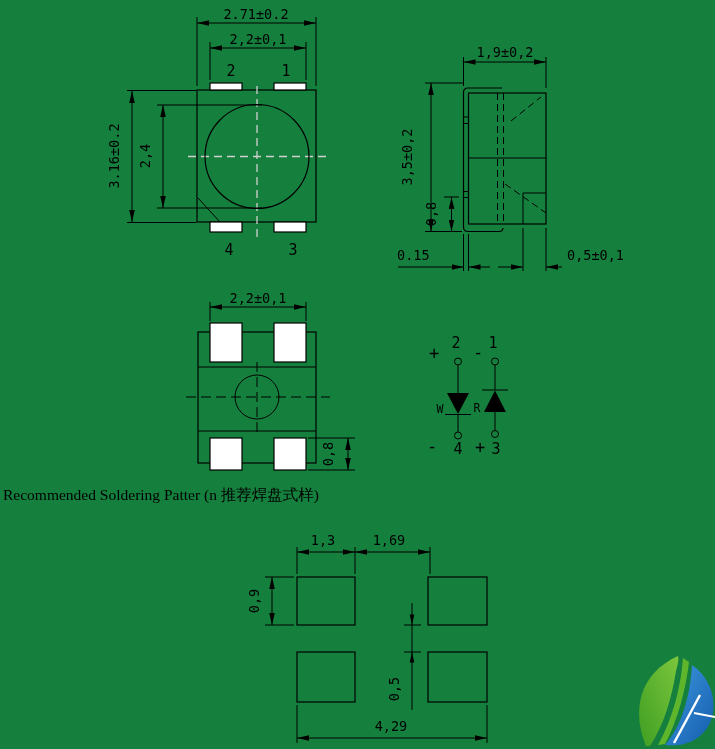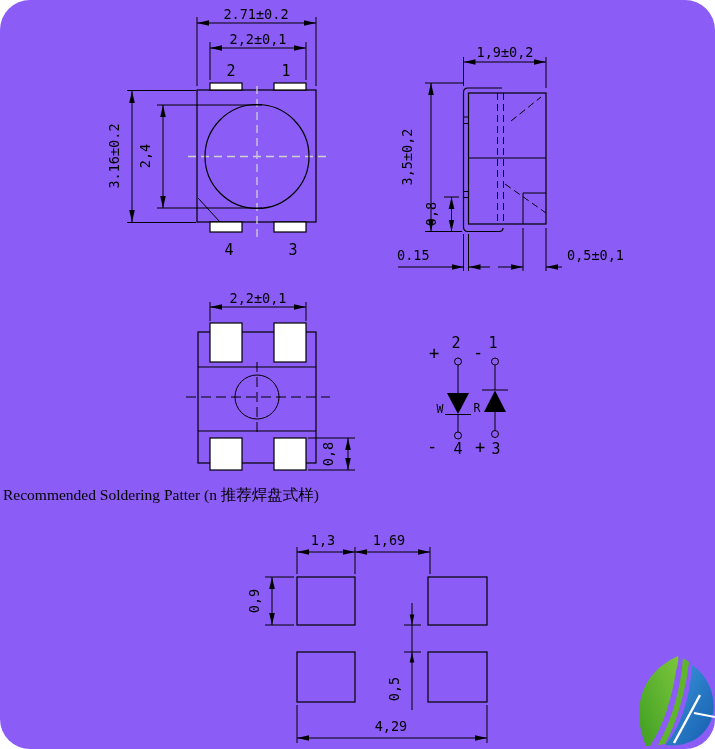--- a/index.html
+++ b/index.html
@@ -1,16 +1,16 @@
 <!DOCTYPE html>
 <html><head>
 <meta charset="utf-8">
 <style>
   html,body{margin:0;padding:0;background:#ffffff;}
-  .page{position:relative;width:715px;height:749px;background:#8b5cf6;overflow:hidden;border-radius:30px;}
+  .page{position:relative;width:715px;height:749px;background:#15803d;overflow:hidden;}
   svg{display:block;}
   .ln{stroke:#000;stroke-width:1;fill:none;}
   .ln2{stroke:#000;stroke-width:1.2;fill:none;}
   .dash{stroke:#000;stroke-width:1;fill:none;stroke-dasharray:7 4;}
   .cdash{stroke:#000;stroke-width:1;fill:none;stroke-dasharray:10 5;}
   .gdash{stroke:#d0d0d0;stroke-width:1.3;fill:none;stroke-dasharray:8 5;}
   .pad{fill:#ffffff;stroke:#000;stroke-width:1.2;}
   .blk{fill:#000;stroke:none;}
   .dim{font-family:"DejaVu Sans Mono",monospace;font-size:13.5px;fill:#000;}
   .pin{font-family:"DejaVu Sans Mono",monospace;font-size:15px;fill:#000;}

